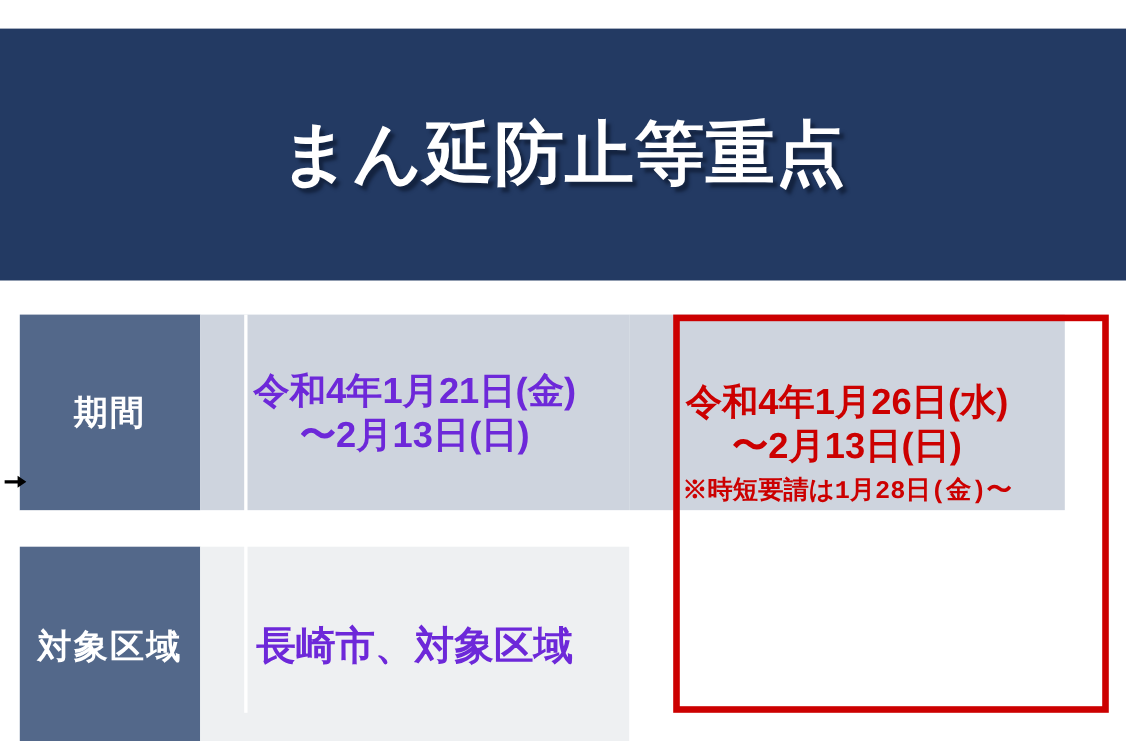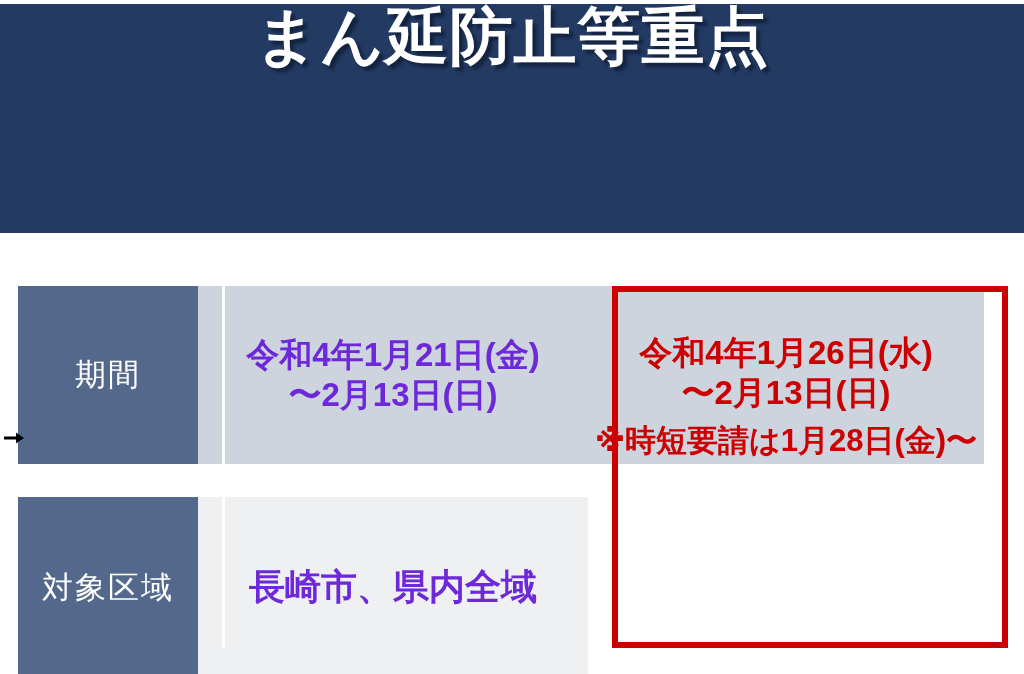--- a/index.html
+++ b/index.html
@@ -12,27 +12,28 @@
     background: #ffffff;
     font-family: "Liberation Sans", "DejaVu Sans", sans-serif;
     overflow: hidden;
     position: relative;
   }
 
   
   .banner {
     position: absolute;
     left: 0;
-    top: 4px;
+    top: 26px;
     width: 1024px;
     height: 229px;
     background: #233a63;
     display: flex;
-    flex-direction: column;
+    flex-direction: row;
     align-items: center;
+    justify-content: center;
   }
   .banner-line {
     color: #ffffff;
     font-weight: bold;
     font-size: 63px;
     line-height: 1.03;
     letter-spacing: 1px;
     text-shadow: 4px 4px 3px rgba(8, 16, 34, 0.55);
     white-space: nowrap;
   }
@@ -59,24 +60,24 @@
     display: flex;
     flex-direction: column;
     align-items: center;
     justify-content: center;
     box-sizing: border-box;
     text-align: center;
   }
 
   
   .cell-label {
-    width: 180px;
+    width: 164px;
     background: #53688a;
     color: #ffffff;
-    font-weight: normal;
+    font-weight: bold;
     font-size: 31px;
     letter-spacing: 2px;
   }
 
   
   .cell-mid {
     width: 390px;
     color: #6d28d9;
     font-weight: bold;
   }
@@ -91,23 +92,24 @@
     justify-content: flex-end;
   }
   .row-period .cell-hi { background: #ced4de; }
   .row-area   .cell-hi { background: #eef0f2; }
 
   .hi-line-main {
     font-size: 33px;
     line-height: 1.22;
   }
   .hi-line-note {
-    font-size: 31px;
+    font-size: 23px;
     line-height: 1.5;
     margin-top: 4px;
+    font-family: Liberation Mono, monospace;
   }
   .hi-area-text {
     font-size: 45px;
     letter-spacing: 2px;
   }
 
   
   .sep-h {
     position: absolute;
     left: 0;
@@ -167,21 +169,21 @@
       <div class="hi-line-main">令和4年1月26日(水)</div>
       <div class="hi-line-main">〜2月13日(日)</div>
       <div class="hi-line-note">※時短要請は1月28日(金)〜</div>
     </div>
   </div>
 
   <div class="row row-area">
     <div class="cell cell-label">対象区域</div>
 
     <div class="cell cell-mid">
-      <div>長崎市、県内全域</div>
+      <div>長崎市、対象区域</div>
     </div>
 
   </div>
 
   <div class="sep-v"></div>
   <div class="sep-h"></div>
 
   <div class="red-box"></div>
 </div>
 

